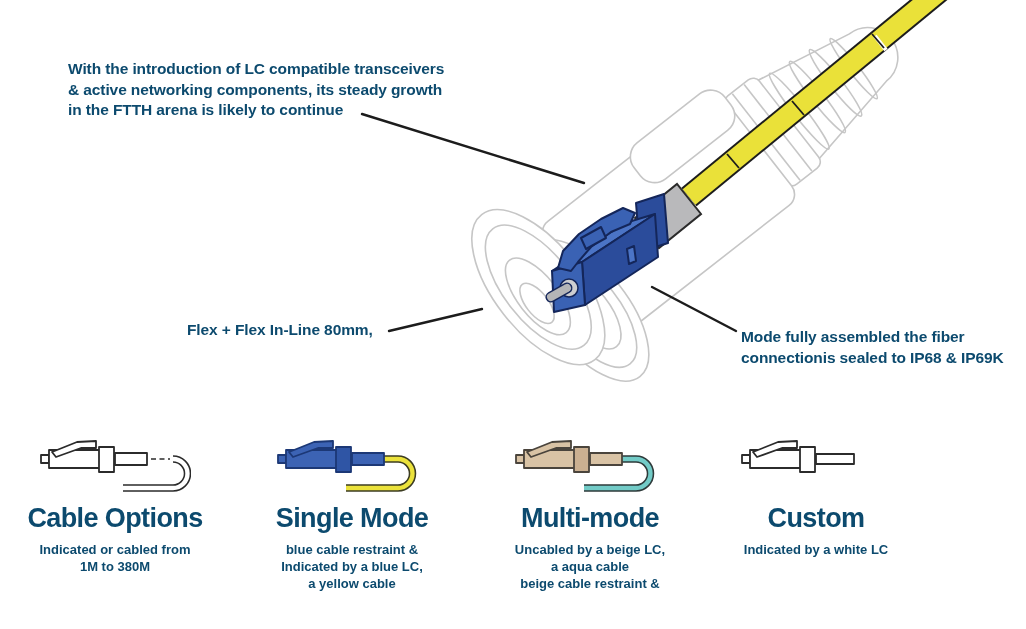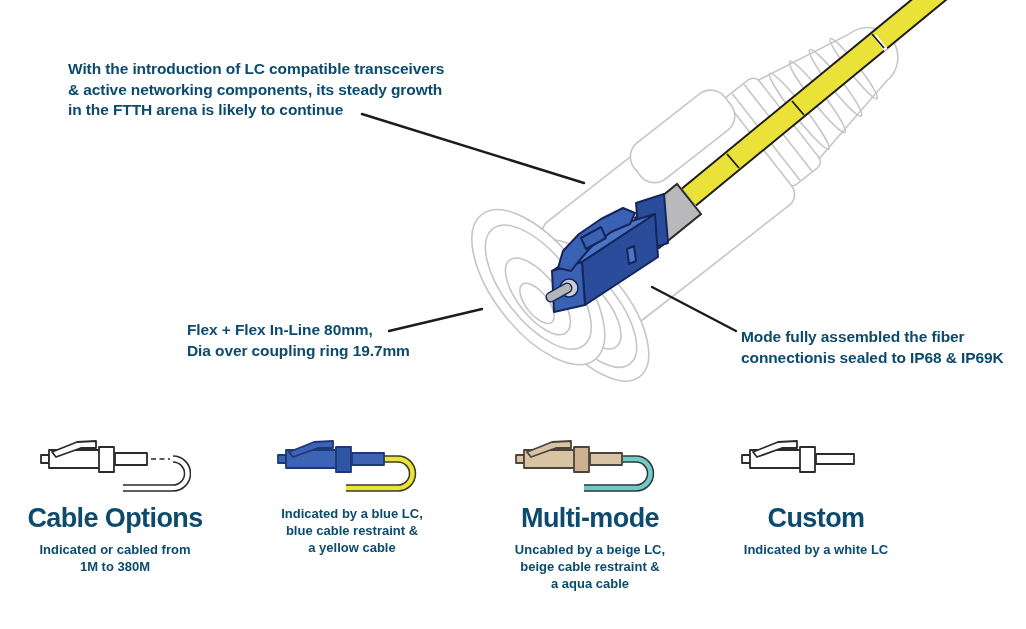--- a/index.html
+++ b/index.html
@@ -89,21 +89,20 @@
     </g>
   </svg>
 
   <div class="ann ann-top">
     <div>With the introduction of LC compatible transceivers</div>
     <div>&amp; active networking components, its steady growth</div>
     <div>in the FTTH arena is likely to continue</div>
   </div>
   <div class="ann ann-left">
     <div>Flex + Flex In-Line 80mm,</div>
-    <div>Dia over coupling ring 19.7mm</div>
   </div>
   <div class="ann ann-right">
     <div>Mode fully assembled the fiber</div>
     <div>connectionis sealed to IP68 &amp; IP69K</div>
   </div>
 
   <div class="options">
 
     <div class="card" style="left:20px;width:190px">
       <svg class="icon" width="152" height="58" viewBox="0 0 152 58">
@@ -130,44 +129,45 @@
         <path d="M 106,21 h 16 a 14.5,14.5 0 0 1 0,29 h -52" fill="none" stroke="#3c3c22" stroke-width="7.5"></path>
         <path d="M 106,21 h 16 a 14.5,14.5 0 0 1 0,29 h -52" fill="none" stroke="#ebe23b" stroke-width="4.4"></path>
         <g stroke-width="1.8" stroke-linejoin="round">
           <rect x="2" y="17" width="8" height="8" fill="#3c63b4" stroke="#1c3876"></rect>
           <rect x="76" y="15" width="32" height="12" fill="#3c63b4" stroke="#1c3876"></rect>
           <rect x="10" y="12" width="52" height="18" fill="#3c63b4" stroke="#1c3876"></rect>
           <path d="M 13,14 L 38,4 L 57,3 L 57,10 L 42,10 L 17,19 Z" fill="#3c63b4" stroke="#1c3876"></path>
           <rect x="60" y="9" width="15" height="25" fill="#2f55a5" stroke="#1c3876"></rect>
         </g>
       </svg>
+      <h2>Single Mode</h2>
       <div class="desc">
+        <div>blue cable restraint &amp;</div>
         <div>Indicated by a blue LC,</div>
-        <div>blue cable restraint &amp;</div>
         <div>a yellow cable</div>
       </div>
     </div>
 
     <div class="card" style="left:495px;width:190px">
       <svg class="icon" width="152" height="58" viewBox="0 0 152 58">
         <path d="M 106,21 h 16 a 14.5,14.5 0 0 1 0,29 h -52" fill="none" stroke="#2e3a3a" stroke-width="7.5"></path>
         <path d="M 106,21 h 16 a 14.5,14.5 0 0 1 0,29 h -52" fill="none" stroke="#72cbc7" stroke-width="4.4"></path>
         <g stroke-width="1.8" stroke-linejoin="round">
           <rect x="2" y="17" width="8" height="8" fill="#d9c3a5" stroke="#4a443c"></rect>
           <rect x="76" y="15" width="32" height="12" fill="#d9c3a5" stroke="#4a443c"></rect>
           <rect x="10" y="12" width="52" height="18" fill="#d9c3a5" stroke="#4a443c"></rect>
           <path d="M 13,14 L 38,4 L 57,3 L 57,10 L 42,10 L 17,19 Z" fill="#d9c3a5" stroke="#4a443c"></path>
           <rect x="60" y="9" width="15" height="25" fill="#cbb091" stroke="#4a443c"></rect>
         </g>
       </svg>
       <h2>Multi-mode</h2>
       <div class="desc">
         <div>Uncabled by a beige LC,</div>
+        <div>a aqua cable</div>
         <div>beige cable restraint &amp;</div>
-        <div>a aqua cable</div>
       </div>
     </div>
 
     <div class="card" style="left:716px;width:200px">
       <svg class="icon" width="152" height="58" viewBox="0 0 152 58">
         <g stroke-width="1.8" stroke-linejoin="round">
           <rect x="2" y="17" width="8" height="8" fill="#ffffff" stroke="#2b2b2b"></rect>
           <rect x="76" y="16" width="38" height="10" fill="#ffffff" stroke="#2b2b2b"></rect>
           <rect x="10" y="12" width="52" height="18" fill="#ffffff" stroke="#2b2b2b"></rect>
           <path d="M 13,14 L 38,4 L 57,3 L 57,10 L 42,10 L 17,19 Z" fill="#ffffff" stroke="#2b2b2b"></path>

